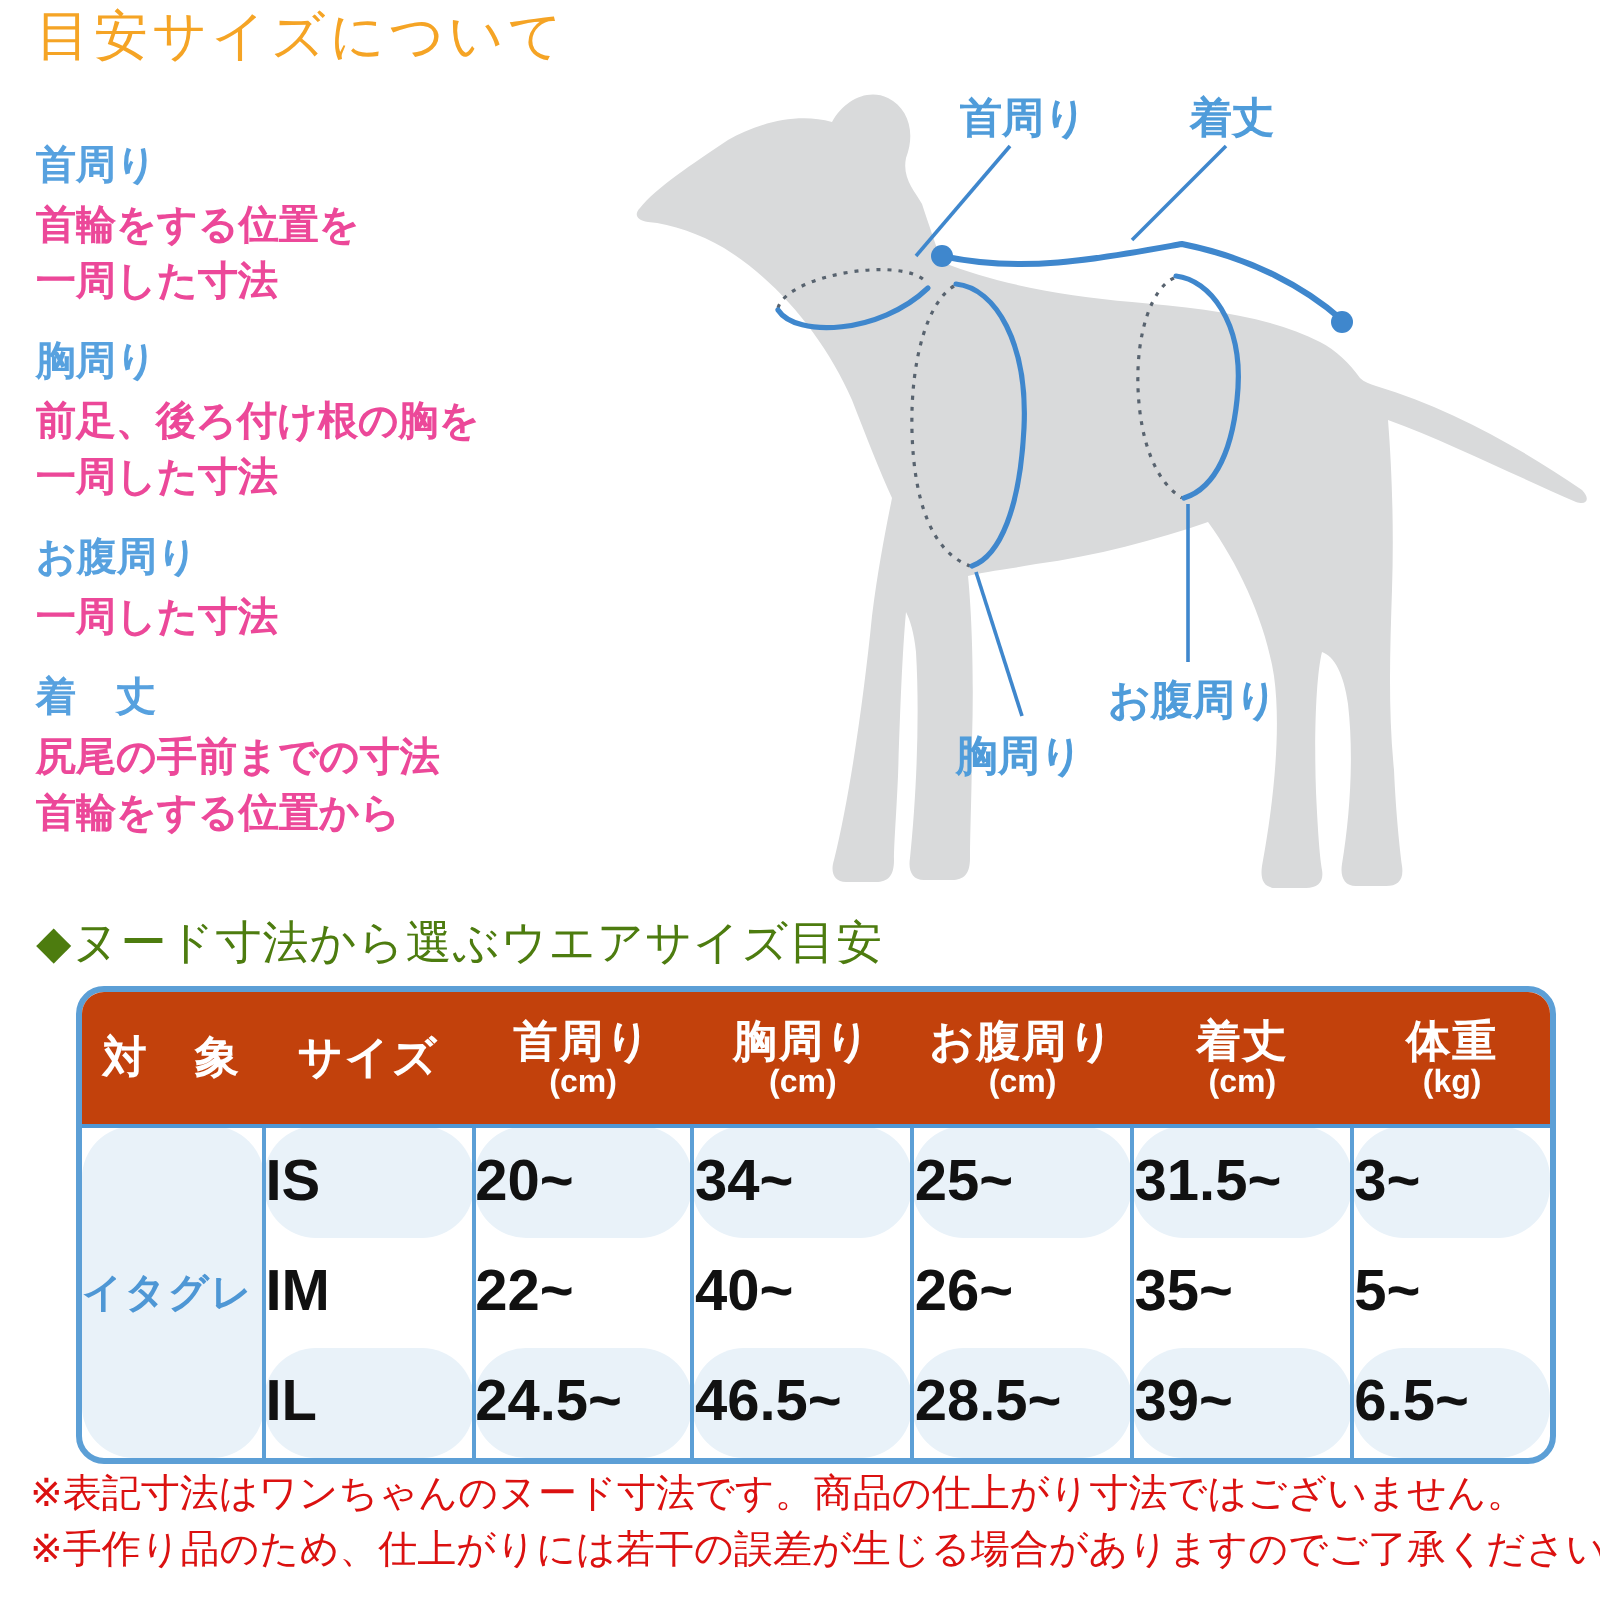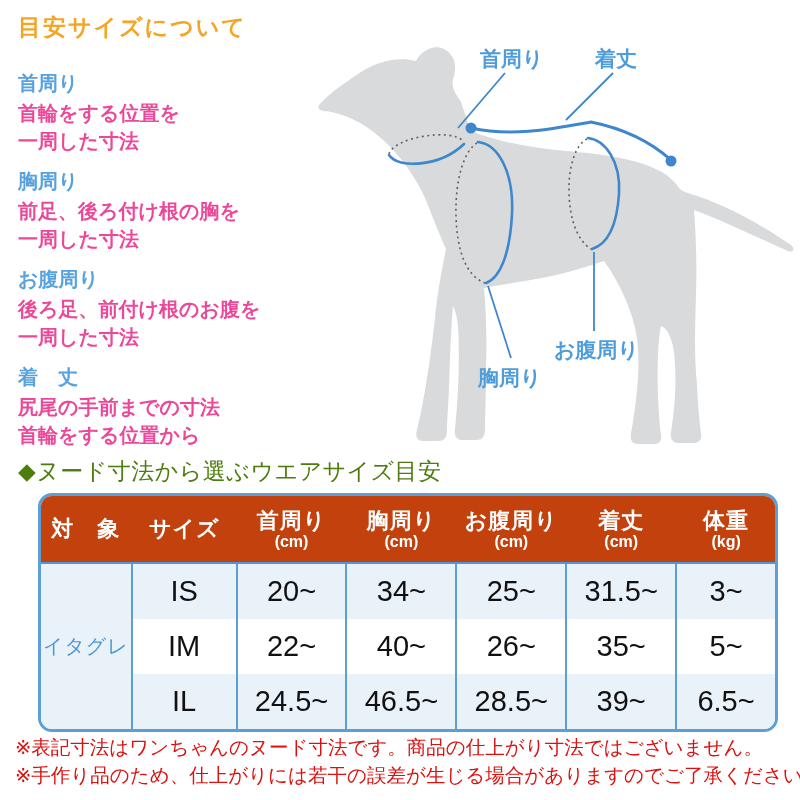--- a/index.html
+++ b/index.html
@@ -6,22 +6,22 @@
   body{
     width:800px;height:800px;background:#ffffff;
     font-family:"Liberation Sans","DejaVu Sans",sans-serif;
     position:relative;overflow:hidden;
     -webkit-font-smoothing:antialiased;
   }
   .abs{position:absolute;}
 
   
   .page-title{
-    left:18px;top:12px;
-    font-size:23px;font-weight:bold;color:#F5A425;letter-spacing:2px;
+    left:18px;top:0;
+    font-size:27px;font-weight:normal;color:#F5A425;letter-spacing:2px;
     white-space:nowrap;
   }
 
   
   .measure-list{left:18px;top:70px;width:300px;}
   .m-item{margin-bottom:13px;}
   .m-label{color:#57A1DF;font-weight:bold;font-size:20px;line-height:27px;margin-bottom:2px;}
   .m-line{color:#ec4899;font-weight:600;font-size:20px;line-height:28px;}
 
   
@@ -41,22 +41,22 @@
   table.size-table{border-collapse:collapse;width:100%;table-layout:fixed;}
   .size-table th{
     background:#c2410c;color:#ffffff;font-weight:bold;
     height:66px;text-align:center;vertical-align:middle;padding:0;
     border-bottom:2px solid #4F97D5;
   }
   .size-table th + th{border-left:2px solid #c2410c;margin-top:21px;}
   .h-main{font-size:22px;line-height:24px;letter-spacing:1px;}
   .h-sub{font-size:16px;line-height:17px;font-weight:bold;}
   .size-table td{
-    height:55px;text-align:center;vertical-align:middle;padding:0;
-    font-size:29px;font-weight:normal;color:#111;
+    height:55px;text-align:left;vertical-align:middle;padding:0;
+    font-size:29px;font-weight:bold;color:#111;border-radius:26px;
   }
   .size-table td.sep{border-left:2px solid #5C9FD6;}
   .size-table tr.alt td{background:#E9F2F9;}
   .size-table td.target-cell{
     background:#ffffff;color:#4E97D5;font-size:20px;letter-spacing:1px;
   }
 
   
   .notes{left:15px;top:733px;width:780px;}
   .note-line{color:#DB1110;font-weight:normal;font-size:19.5px;line-height:28px;white-space:nowrap;}
@@ -72,21 +72,20 @@
     <div class="m-line">首輪をする位置を</div>
     <div class="m-line">一周した寸法</div>
   </div>
   <div class="m-item">
     <div class="m-label">胸周り</div>
     <div class="m-line">前足、後ろ付け根の胸を</div>
     <div class="m-line">一周した寸法</div>
   </div>
   <div class="m-item">
     <div class="m-label">お腹周り</div>
-    <div class="m-line">後ろ足、前付け根のお腹を</div>
     <div class="m-line">一周した寸法</div>
   </div>
   <div class="m-item">
     <div class="m-label">着　丈</div>
     <div class="m-line">尻尾の手前までの寸法</div>
     <div class="m-line">首輪をする位置から</div>
   </div>
 </div>
 
 <div class="abs dog-figure">

